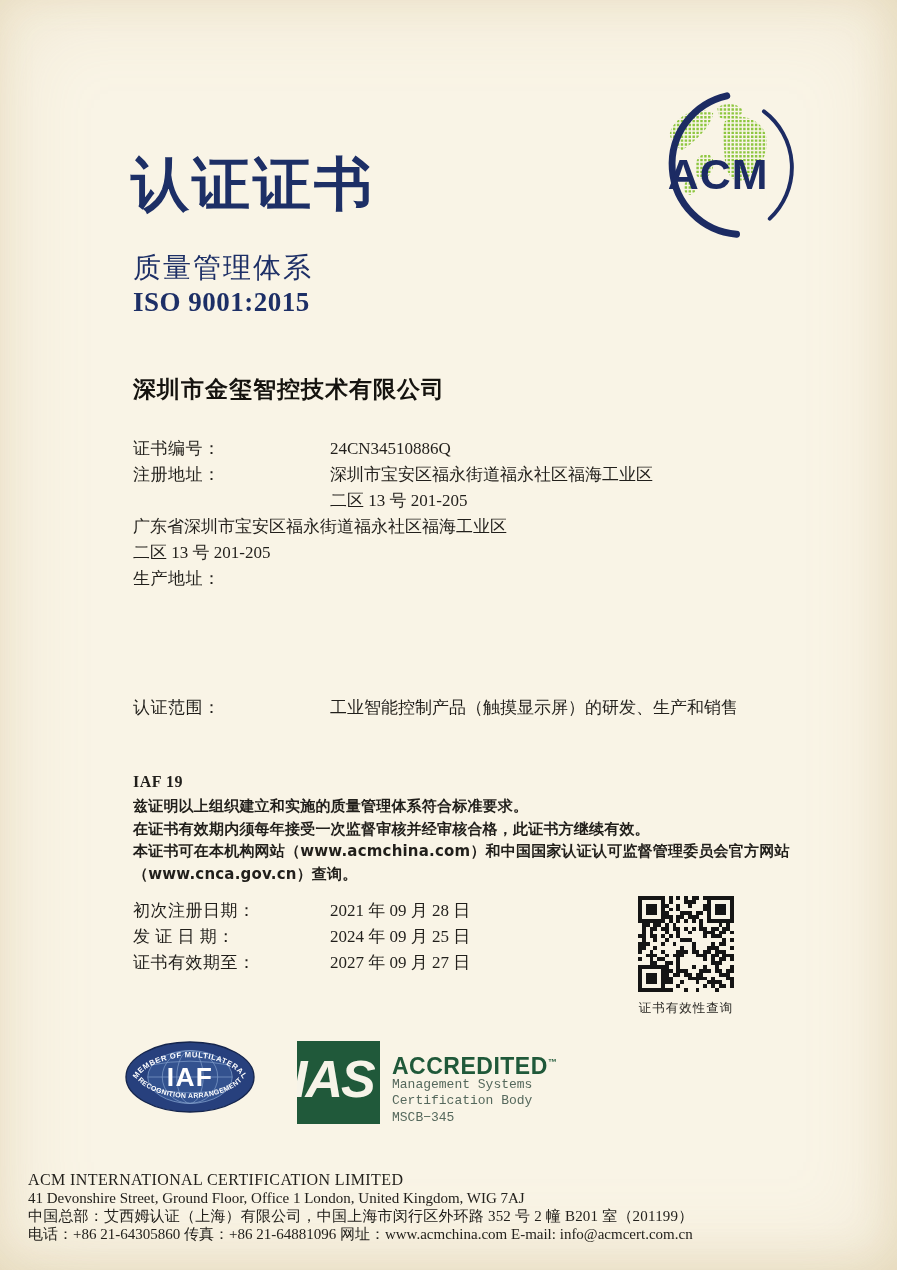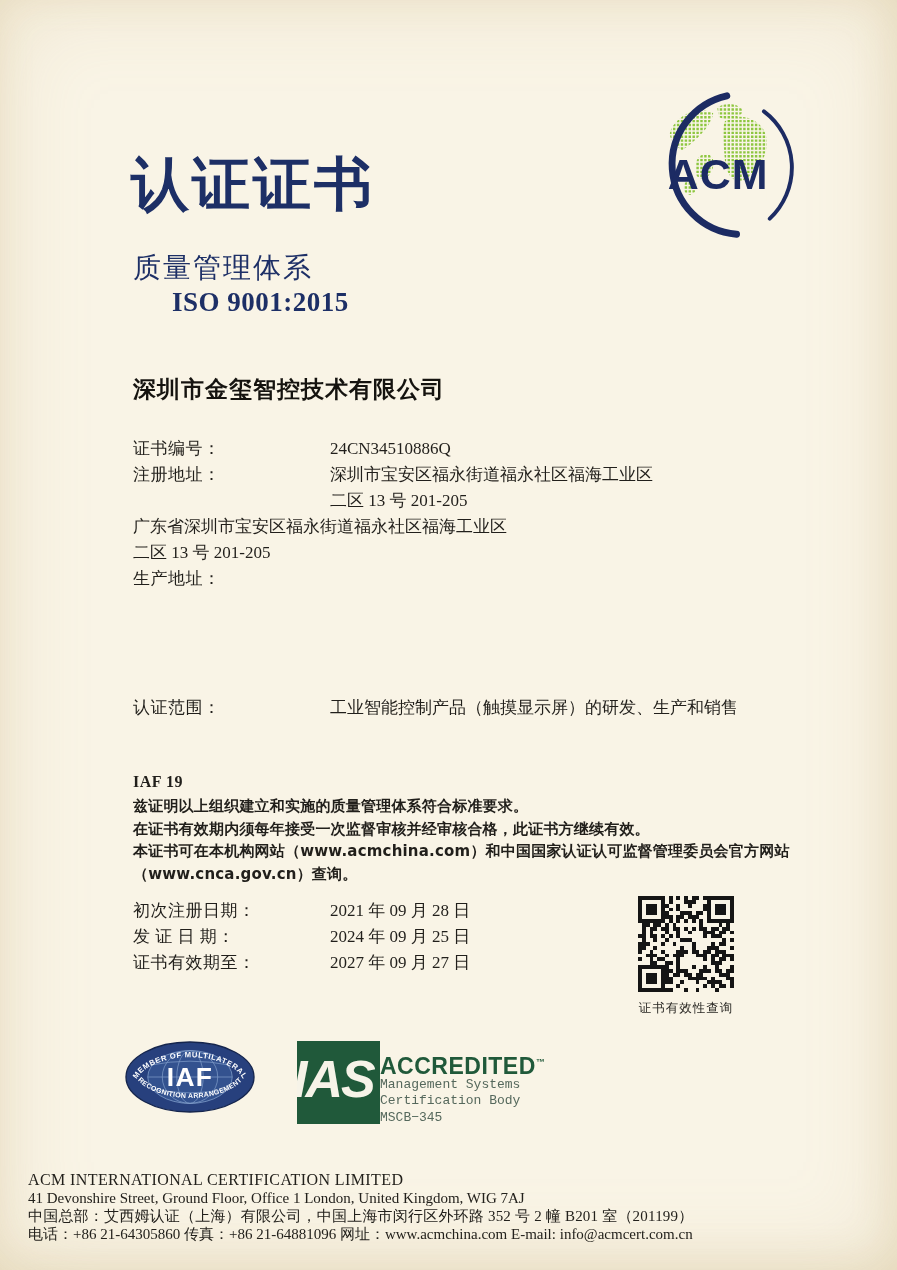--- a/index.html
+++ b/index.html
@@ -42,33 +42,33 @@
 
   .footer{width:100%;color:#23211c;padding-left:28px;}
   .footer .f1{font-size:16px;letter-spacing:.4px;line-height:19px;}
   .footer .f2{font-size:15px;line-height:18px;}
   .footer .f3{font-size:15px;line-height:18px;letter-spacing:.2px;}
   .footer .f4{font-size:15px;line-height:18px;}
 
   .ias-wrap{display:flex;align-items:flex-start;}
   .ias-square{width:83px;height:83px;background:#20593a;color:#f6f3e8;overflow:hidden;position:relative;}
   .ias-abbr{position:absolute;left:-4px;top:8px;font-size:52px;font-weight:bold;font-style:italic;letter-spacing:-2px;font-family:"Liberation Sans","DejaVu Sans",sans-serif;}
-  .ias-text{margin-left:0;padding-top:10px;}
+  .ias-text{margin-left:12px;padding-top:10px;}
   .ias-accredited{font-size:23px;font-weight:bold;color:#20593a;letter-spacing:.5px;line-height:22px;font-family:"Liberation Sans","DejaVu Sans",sans-serif;}
   .ias-accredited sup{font-size:9px;}
   .ias-sub{font-size:13px;color:#55685c;line-height:16.5px;font-family:Liberation Mono, monospace;}
 </style>
 </head>
 <body>
 
 <div class="page">
 
   <div class="abs cert-title" style="left:131px;top:156px;">认证证书</div>
   <div class="abs cert-subtitle" style="left:133px;top:252px;">质量管理体系</div>
-  <div class="abs cert-standard" style="left:133px;top:288px;margin-left:39px;">ISO 9001:2015</div>
+  <div class="abs cert-standard" style="left:133px;top:288px;">ISO 9001:2015</div>
 
   <div class="abs" style="left:643px;top:88px;width:156px;height:156px;">
     <svg viewBox="0 0 160 160" width="156" height="156">
 
       <g fill="#8dc63f">
         <path d="M28,44 C36,26 58,18 72,26 C70,40 52,56 40,64 C32,58 26,52 28,44 Z"></path>
         <path d="M76,20 C86,14 99,16 103,24 C97,32 86,34 78,30 Z"></path>
         <path d="M84,34 C100,24 121,32 126,48 C131,66 118,86 104,94 C93,99 85,88 84,74 C83,58 80,44 84,34 Z"></path>
         <path d="M58,70 C67,65 74,70 72,80 C70,91 61,97 55,90 C52,82 54,74 58,70 Z"></path>
         <path d="M44,96 C50,92 56,95 55,102 C54,109 47,112 43,107 C41,103 42,99 44,96 Z"></path>

